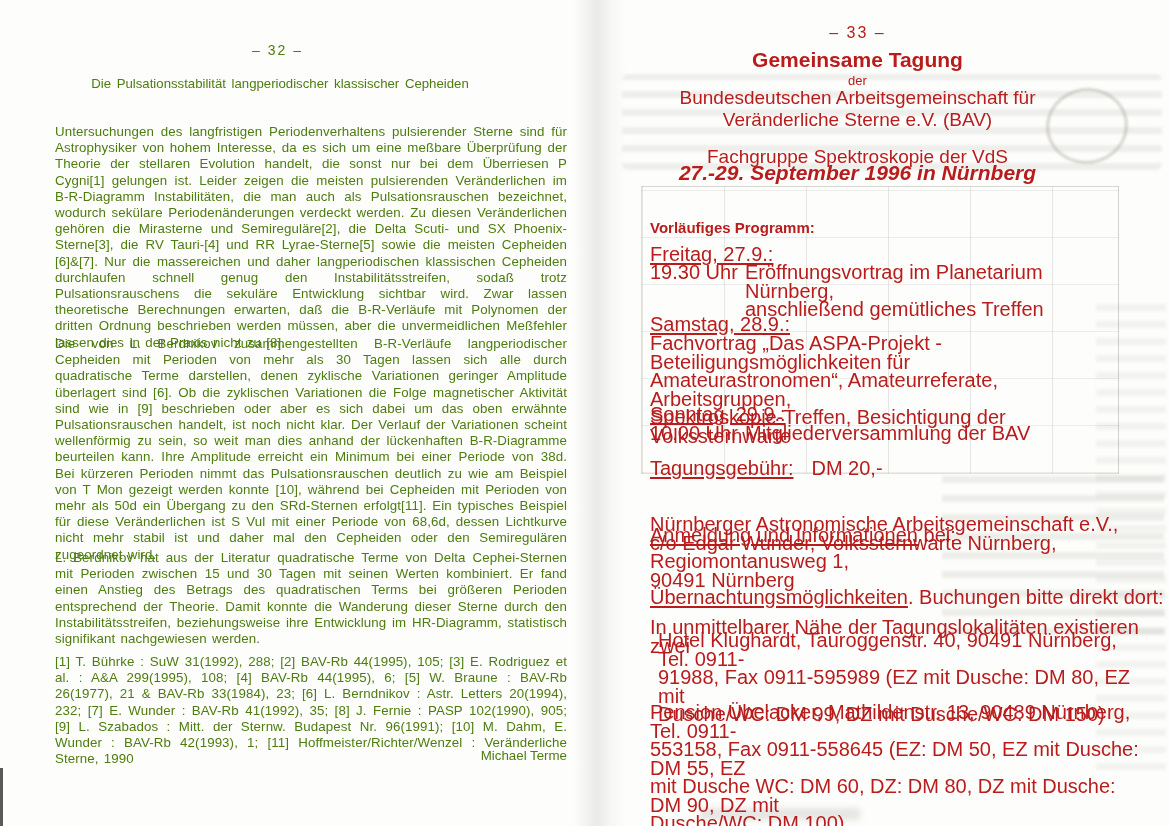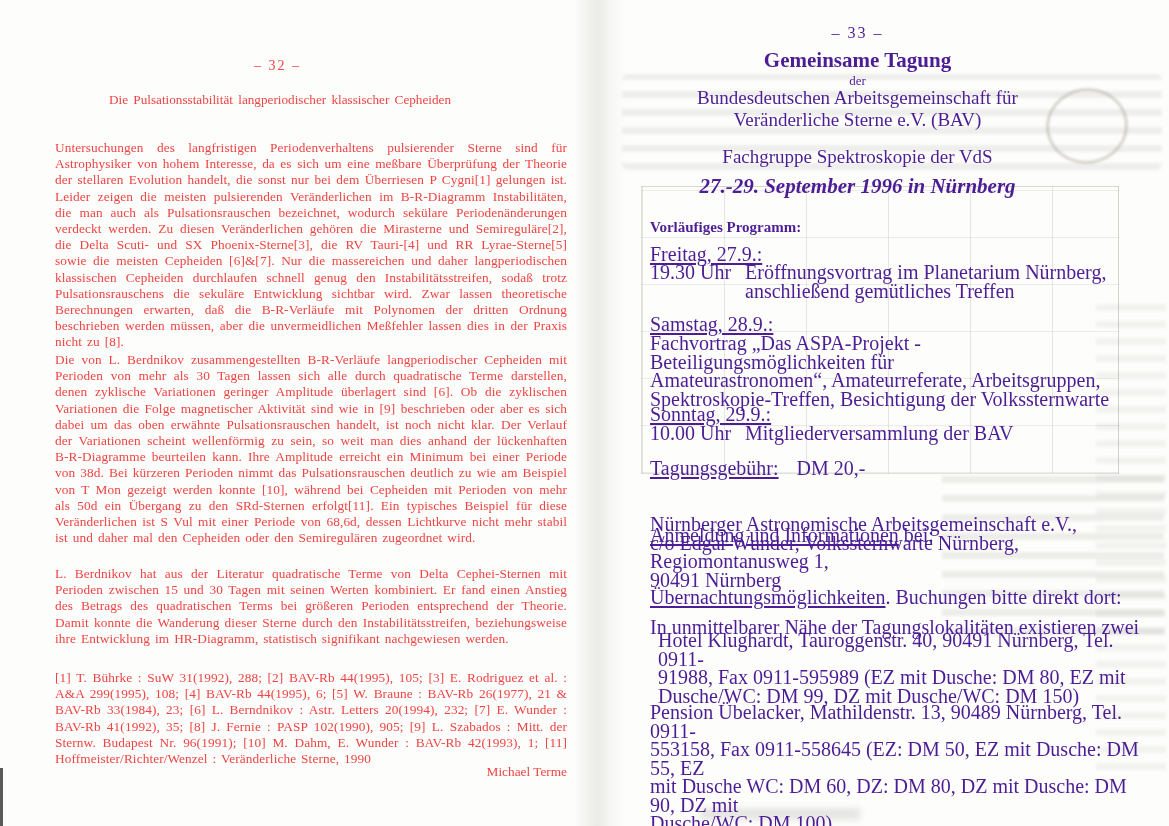--- a/index.html
+++ b/index.html
@@ -3,31 +3,31 @@
 <meta charset="utf-8">
 <style>
   html,body { margin:0; padding:0; background:#e8e8e6; }
   #scan {
     position:relative; width:1169px; height:826px; margin:0 auto;
     background:#fdfdfb; overflow:hidden; color:#1f1f1f;
   }
   .abs { position:absolute; }
 
   
-  .lp { font-family:Liberation Serif, serif; color:#ef4444;margin-top:16px; }
+  .lp { font-family:Liberation Sans, sans-serif; color:#4d7c0f; }
   .lp-center { text-align:center; }
   .lp-body {
     font-size:13.3px; line-height:16.2px; text-align:justify;
     letter-spacing:.1px; word-spacing:1.5px;
   }
   .lp-pagenum { font-size:14px; letter-spacing:2px; }
   .lp-title  { font-size:13.2px; word-spacing:2px; }
 
   
-  .rp { font-family:Liberation Serif, serif; color:#4c1d95; }
+  .rp { font-family:Liberation Sans, sans-serif; color:#b91c1c; }
   .rp-center { text-align:center; }
   .rp-pagenum { font-size:16px; letter-spacing:2px; }
   .rp-h1 { font-size:21px; font-weight:bold; }
   .rp-small { font-size:13px; }
   .rp-org { font-size:19px; }
   .rp-date { font-size:21px; font-weight:bold; font-style:italic; }
   .rp-body { font-size:20px; line-height:18.5px; }
   .rp-bold { font-weight:bold; font-size:15px; }
   .u { text-decoration:underline; text-underline-offset:2px; }
   .prelines { white-space:pre-line; }
@@ -106,21 +106,21 @@
 
   <div class="abs rp rp-center rp-small" style="left:645px; top:73px; width:425px;">der</div>
 
   <div class="abs rp rp-center rp-org" style="left:645px; top:87px; width:425px;">Bundesdeutschen Arbeitsgemeinschaft für</div>
 
   <div class="abs rp rp-center rp-org" style="left:645px; top:109px; width:425px;">Veränderliche Sterne e.V. (BAV)</div>
 
 
   <div class="abs rp rp-center rp-org" style="left:645px; top:146px; width:425px;">Fachgruppe Spektroskopie der VdS</div>
 
-  <div class="abs rp rp-center rp-date" style="left:645px; top:174px; width:425px;">27.-29. September 1996 in Nürnberg</div>
+  <div class="abs rp rp-center rp-date" style="left:645px; top:161px; width:425px;">27.-29. September 1996 in Nürnberg</div>
 
   <div class="abs rp rp-bold" style="left:650px; top:219px;">Vorläufiges Programm:</div>
 
   <div class="abs rp rp-body u" style="left:650px; top:245px;">Freitag, 27.9.:</div>
   <div class="abs rp rp-body timerow" style="left:650px; top:263px; width:470px;">
     <span class="time">19.30 Uhr</span>
     <span class="prelines">Eröffnungsvortrag im Planetarium Nürnberg,
 anschließend gemütliches Treffen</span>
   </div>
 

